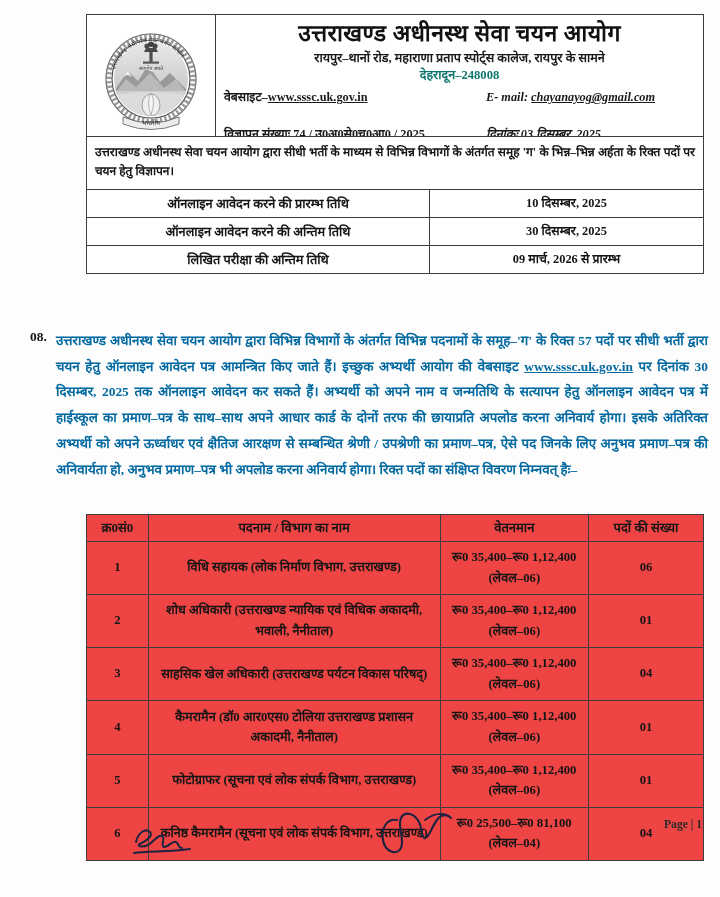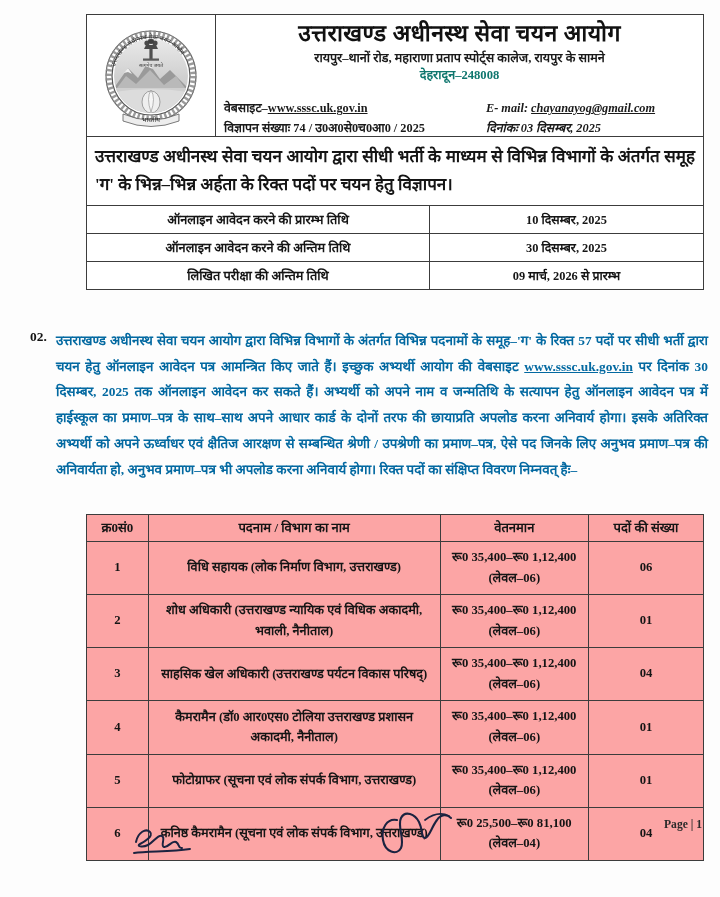--- a/index.html
+++ b/index.html
@@ -76,43 +76,43 @@
     font-size: 12.6px;
     font-weight: 700;
     text-align: center;
     line-height: 1.3;
     color: #0f766e;
   }
   .hdr-line {
     display: flex;
     flex-direction: row;
     align-items: baseline;
-    margin-top: 16px;
+    margin-top: 5px;
     font-size: 12.3px;
     font-weight: 700;
     font-family: "Liberation Serif", "DejaVu Serif", serif;
   }
   .hdr-line .left-part { width: 262px; flex: 0 0 262px; }
   .hdr-line .right-part { flex: 1; font-style: italic; }
-  .hdr-line.second { margin-top: 3px; margin-bottom: 2px; justify-content: space-between; }
+  .hdr-line.second { margin-top: 20px; margin-bottom: 2px; justify-content: space-between; }
   .u-link { text-decoration: underline; }
 
   
   .dates-box {
     position: absolute;
     left: 86px;
     top: 136px;
     width: 618px;
     border: 1.6px solid #3c3c3c;
     box-sizing: border-box;
     background: #fff;
   }
   .dates-intro {
     padding: 6px 8px 7px 8px;
-    font-size: 17px;
+    font-size: 12px;
     font-family: "Liberation Serif", "DejaVu Serif", serif;
     font-weight: 700;
     line-height: 1.62;
     text-align: justify;
     border-bottom: 1.3px solid #3c3c3c;
     color: #151515;
   }
   .dates-table { width: 100%; border-collapse: collapse; }
   .dates-table td {
     border-top: 1.2px solid #3c3c3c;
@@ -163,21 +163,21 @@
   .main-table-wrap {
     position: absolute;
     left: 86px;
     top: 514px;
     width: 618px;
   }
   table.main-table {
     width: 100%;
     border-collapse: collapse;
     border: 1.6px solid #3c3c3c;
-    background: #fca5a5;
+    background: #ef4444;
   }
   table.main-table th,
   table.main-table td {
     border: 1.2px solid #3c3c3c;
     font-family: "Liberation Serif", "DejaVu Serif", serif;
     font-weight: 700;
     color: #151515;
     text-align: center;
     vertical-align: middle;
   }
@@ -304,21 +304,21 @@
         </tr>
         <tr>
           <td class="lbl">लिखित परीक्षा की अन्तिम तिथि</td>
           <td class="val">09 मार्च, 2026 से प्रारम्भ</td>
         </tr>
       </tbody>
     </table>
   </div>
 
   <div class="para-wrap">
-    <div class="para-num">02.</div>
+    <div class="para-num">08.</div>
     <div class="para-body"><span>उत्तराखण्ड अधीनस्थ सेवा चयन आयोग द्वारा विभिन्न विभागों के अंतर्गत विभिन्न पदनामों के समूह–'ग' के रिक्त 57 पदों पर सीधी भर्ती द्वारा चयन हेतु ऑनलाइन आवेदन पत्र आमन्त्रित किए जाते हैं। इच्छुक अभ्यर्थी आयोग की वेबसाइट </span><span class="bold-link">www.sssc.uk.gov.in</span><span> पर दिनांक 30 दिसम्बर, 2025 तक ऑनलाइन आवेदन कर सकते हैं। अभ्यर्थी को अपने नाम व जन्मतिथि के सत्यापन हेतु ऑनलाइन आवेदन पत्र में हाईस्कूल का प्रमाण–पत्र के साथ–साथ अपने आधार कार्ड के दोनों तरफ की छायाप्रति अपलोड करना अनिवार्य होगा। इसके अतिरिक्त अभ्यर्थी को अपने ऊर्ध्वाधर एवं क्षैतिज आरक्षण से सम्बन्धित श्रेणी / उपश्रेणी का प्रमाण–पत्र, ऐसे पद जिनके लिए अनुभव प्रमाण–पत्र की अनिवार्यता हो, अनुभव प्रमाण–पत्र भी अपलोड करना अनिवार्य होगा। रिक्त पदों का संक्षिप्त विवरण निम्नवत् हैः–</span></div>
   </div>
 
   <div class="main-table-wrap">
     <table class="main-table">
       <thead>
         <tr>
           <th class="col-sno">क्र0सं0</th>
           <th class="col-post">पदनाम / विभाग का नाम</th>
           <th class="col-pay">वेतनमान</th>

